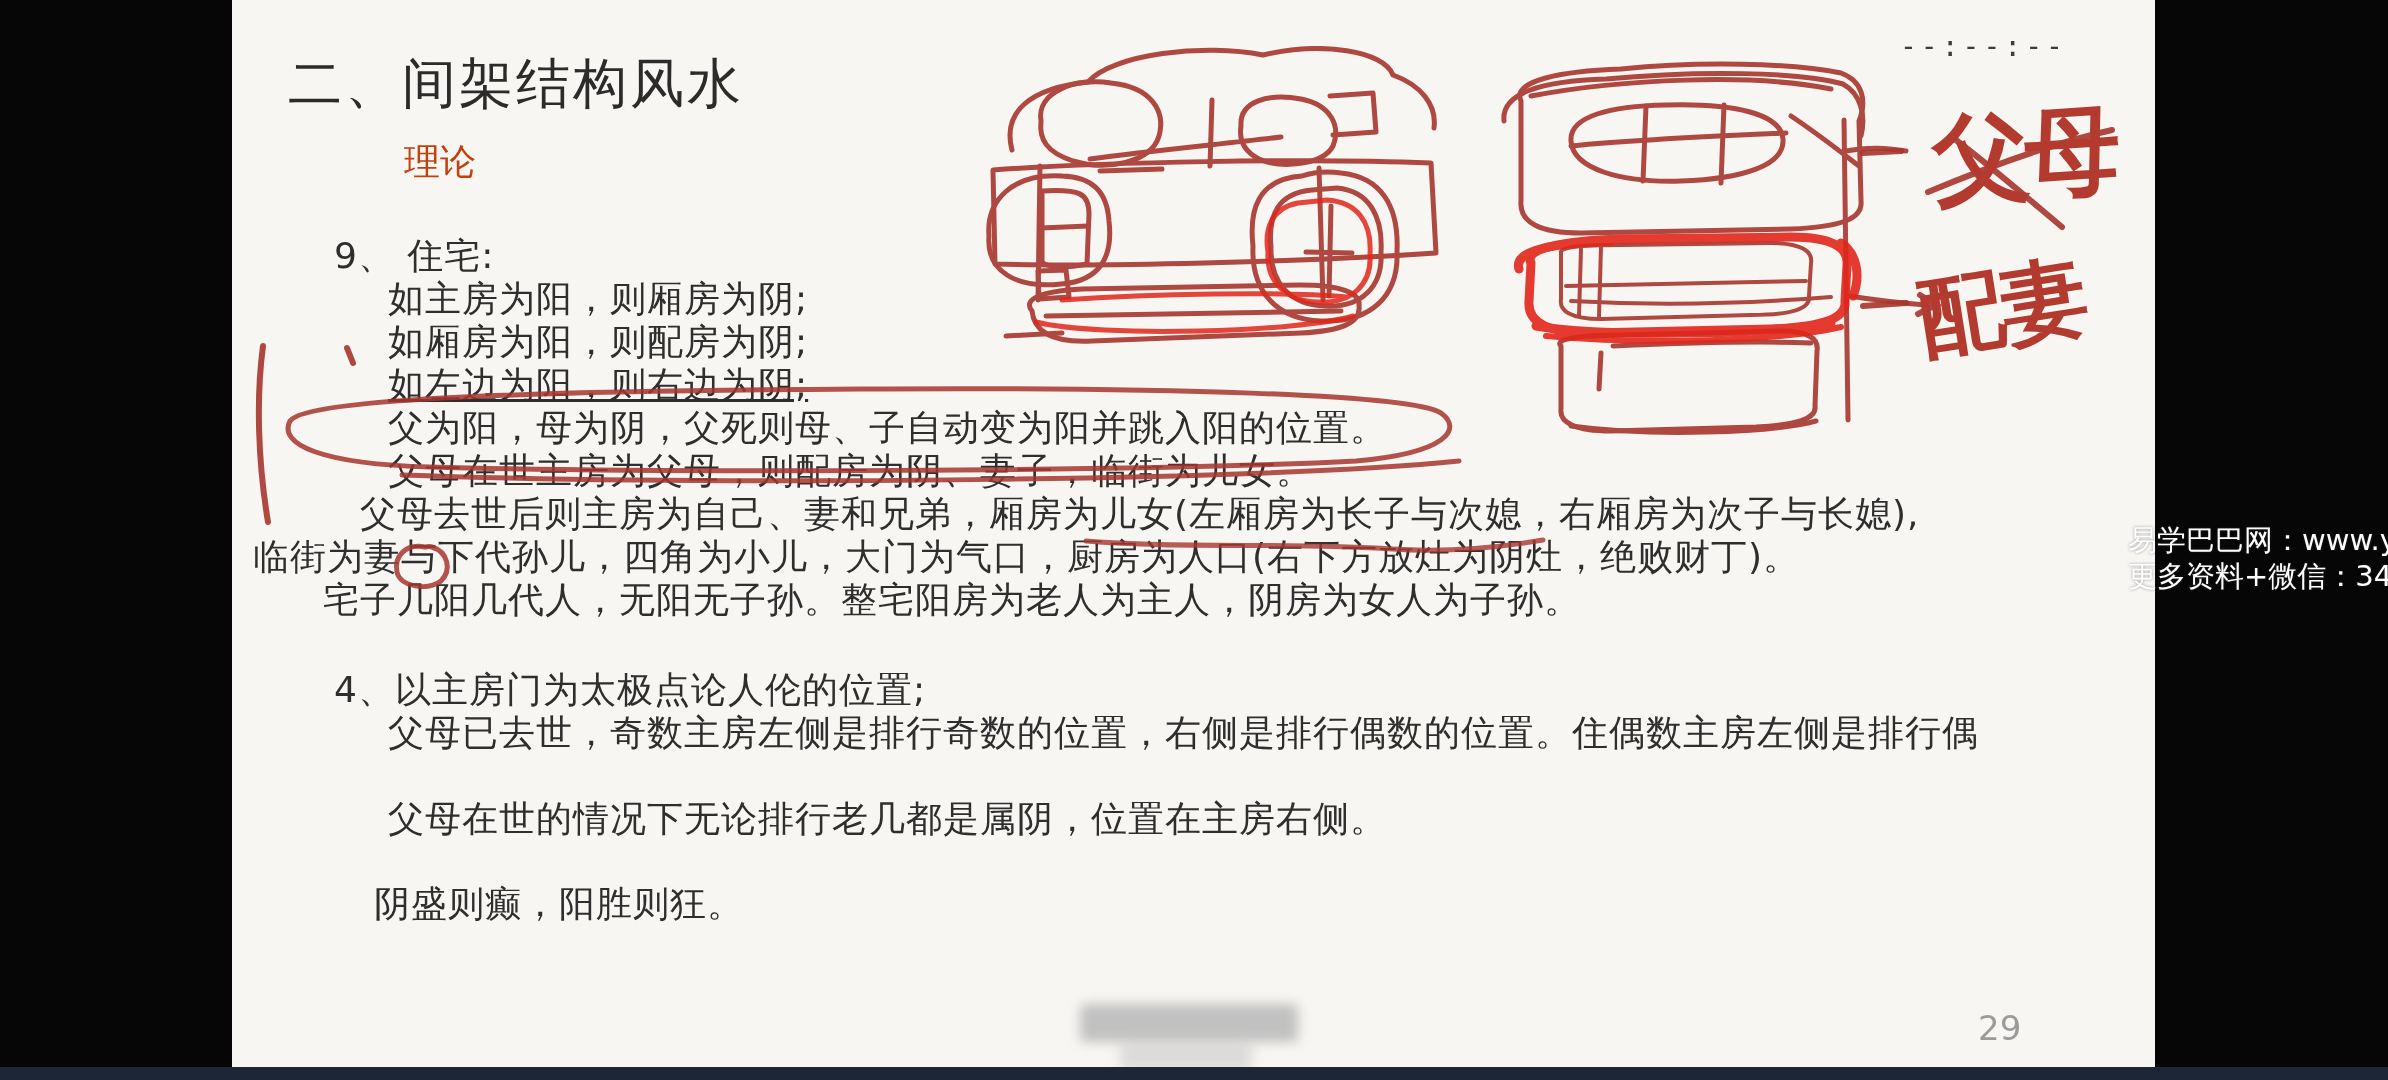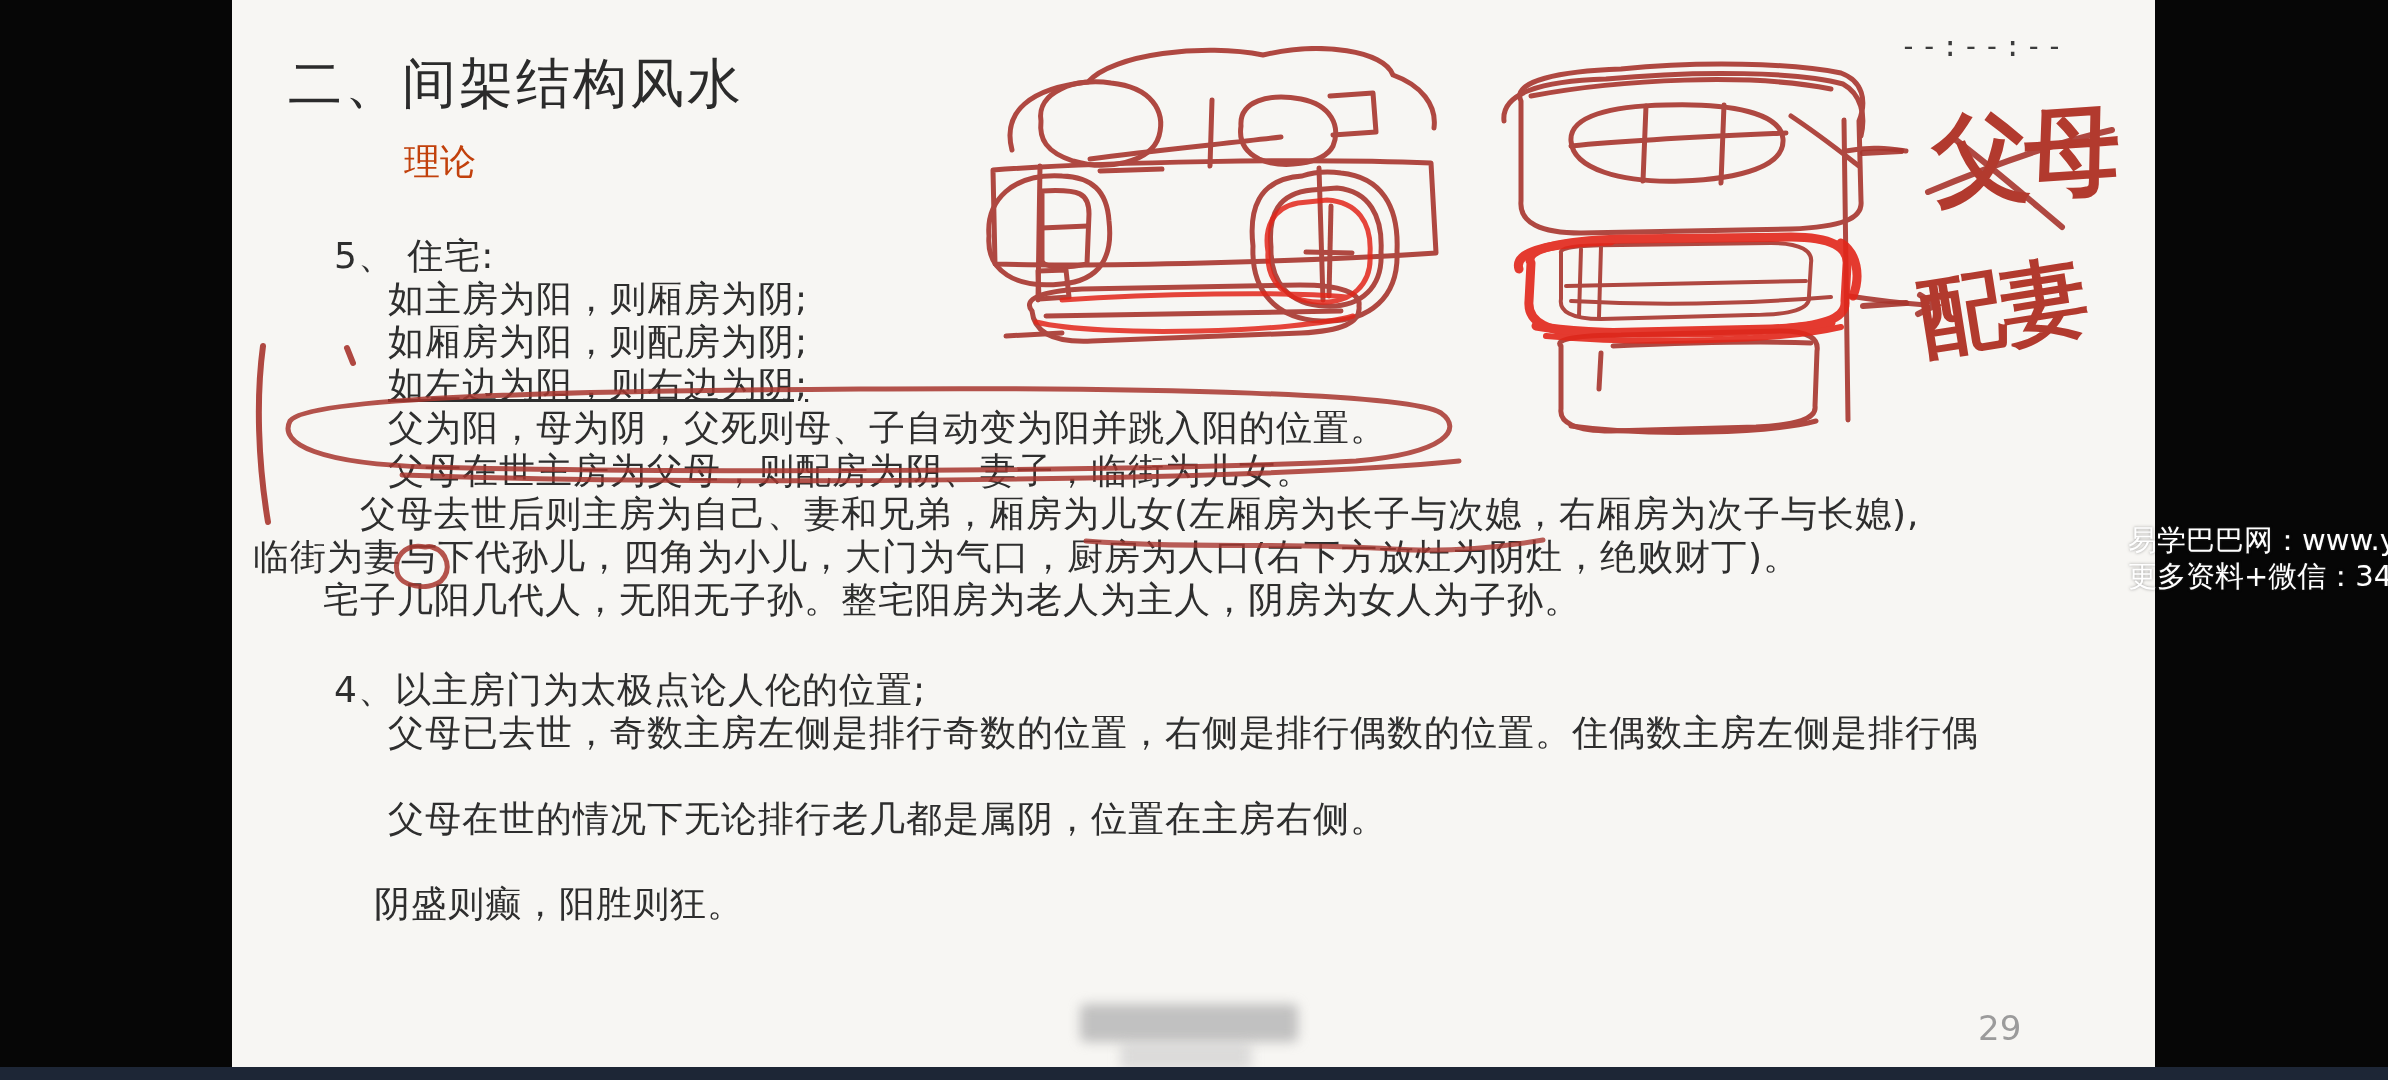--- a/index.html
+++ b/index.html
@@ -51,21 +51,21 @@
 </style>
 </head>
 <body>
 
 <div class="screen">
 
   <div class="timer">--:--:--</div>
   <div class="title">二、间架结构风水</div>
   <div class="subtitle">理论</div>
 
-  <div class="bline" style="left:334px;top:232px;">5、 住宅:</div>
+  <div class="bline" style="left:334px;top:232px;">9、 住宅:</div>
   <div class="bline" style="left:388px;top:275px;">如主房为阳，则厢房为阴;</div>
   <div class="bline" style="left:388px;top:318px;">如厢房为阳，则配房为阴;</div>
   <div class="bline" style="left:388px;top:361px;text-decoration:underline;">如左边为阳，则右边为阴;</div>
   <div class="bline" style="left:388px;top:404px;">父为阳，母为阴，父死则母、子自动变为阳并跳入阳的位置。</div>
   <div class="bline" style="left:388px;top:447px;">父母在世主房为父母，则配房为阴、妻子，临街为儿女。</div>
   <div class="bline" style="left:360px;top:490px;">父母去世后则主房为自己、妻和兄弟，厢房为儿女(左厢房为长子与次媳，右厢房为次子与长媳),</div>
   <div class="bline" style="left:253px;top:533px;">临街为妻与下代孙儿，四角为小儿，大门为气口，厨房为人口(右下方放灶为阴灶，绝败财丁)。</div>
   <div class="bline" style="left:323px;top:576px;">宅子几阳几代人，无阳无子孙。整宅阳房为老人为主人，阴房为女人为子孙。</div>
   <div class="bline" style="left:334px;top:666px;">4、以主房门为太极点论人伦的位置;</div>
   <div class="bline" style="left:388px;top:709px;">父母已去世，奇数主房左侧是排行奇数的位置，右侧是排行偶数的位置。住偶数主房左侧是排行偶</div>

